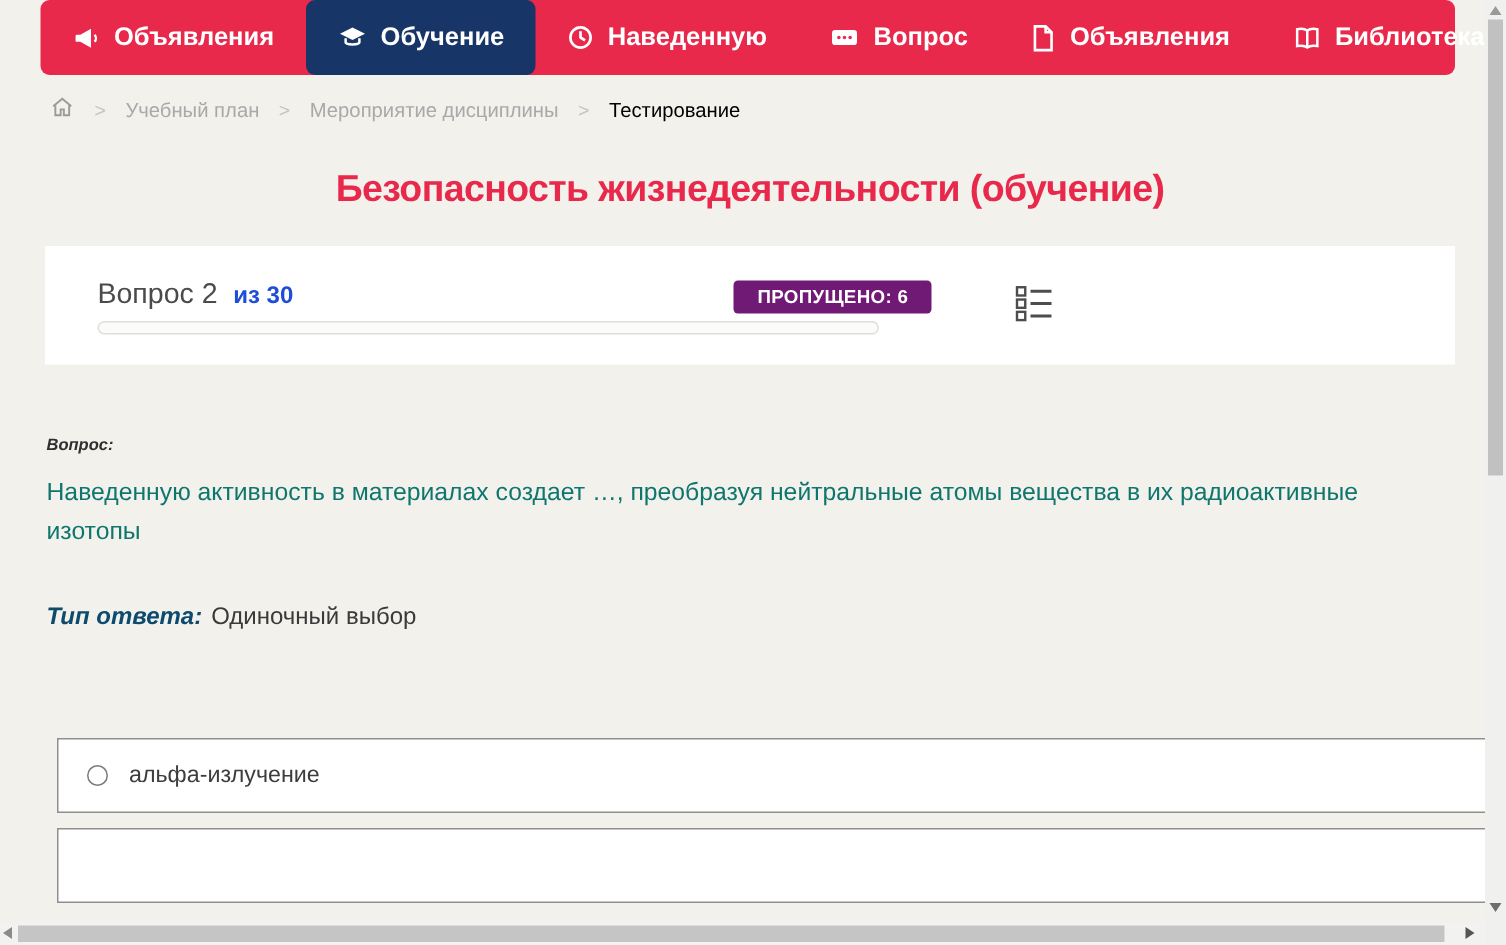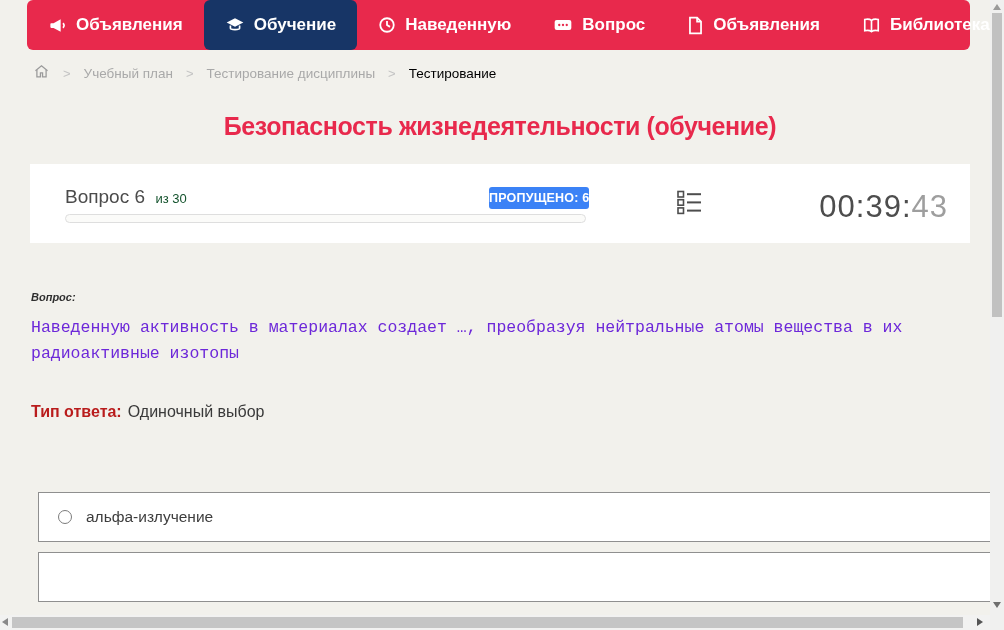--- a/index.html
+++ b/index.html
@@ -39,42 +39,42 @@
     text-align:center; font-size:25px; font-weight:bold;
     letter-spacing:-0.4px; color:#e8294c;
   }
   
   .qcard {
     position:absolute; left:30px; top:164px; width:940px; height:79px;
     background:#ffffff;
   }
   .q-num-row { position:absolute; left:35px; top:22px; }
   .q-num { font-size:19px; color:#4b4b4b; }
-  .q-of { font-size:13px; color:#14532d; margin-left:6px; }
+  .q-of { font-size:16px; color:#1d4ed8; margin-left:6px;font-weight:bold; }
   .skip-badge {
     position:absolute; left:459px; top:23px;
-    background:#3b82f6; color:#fff; font-size:12.5px; font-weight:bold;
-    padding:4px 0; border-radius:3px; letter-spacing:.2px;
+    background:#701a75; color:#fff; font-size:12.5px; font-weight:bold;
+    padding:4px 16px; border-radius:3px; letter-spacing:.2px;
   }
   .progress-track {
     position:absolute; left:35px; top:50px; width:521px; height:9px;
     background:#fbfbf9; border:1px solid #dedede; border-radius:5px;
   }
   .progress-fill { height:100%; width:0%; background:#e8294c; border-radius:5px; }
   .qlist-btn { position:absolute; left:646px; top:25px; cursor:pointer; }
   .timer {
     position:absolute; right:22px; top:25px;
     font-size:31px; font-weight:300; letter-spacing:1px; color:#4d4d4d;
   }
   .timer .sec { color:#9e9e9e; }
   
   .q-label { position:absolute; left:31px; top:291px; font-size:11px; font-weight:bold; font-style:italic; color:#2f2f2f; }
-  .q-text  { position:absolute; left:31px; top:315px; width:924px; font-size:16.5px; line-height:26px; color:#6d28d9;font-family:Liberation Mono, monospace; }
+  .q-text  { position:absolute; left:31px; top:315px; width:924px; font-size:16.5px; line-height:26px; color:#0f766e; }
   .q-type  { position:absolute; left:31px; top:403px; font-size:16px; color:#3a3a3a; }
-  .q-type b{ margin-right:6px; color:#b91c1c; }
+  .q-type b{ font-style:italic; margin-right:6px; color:#0c4a6e; }
   
   .answers { position:absolute; left:38px; top:492px; width:925px; }
   .answer {
     width:989px; height:50px; background:#fff; border:1px solid #8f8f8f;
     display:flex; align-items:center; margin-bottom:10px; cursor:pointer;
   }
   .radio {
     width:14px; height:14px; border:1px solid #7b7b7b; border-radius:50%;
     margin-left:19px; background:#fff; flex:none;
   }
@@ -158,49 +158,46 @@
 </nav>
 
 <div class="breadcrumb">
   <span><svg width="17" height="17" viewBox="0 0 24 24" fill="none" stroke="#9a9a9a" stroke-width="1.8">
         <path d="M3.5 11 L12 4 l8.5 7"></path>
         <path d="M5.5 10 v9.5 h5 v-5.5 h3 v5.5 h5 V10"></path>
       </svg></span>
   <span class="sep">&gt;</span>
   <span class="crumb">Учебный план</span>
   <span class="sep">&gt;</span>
-  <span class="crumb">Тестирование дисциплины</span>
+  <span class="crumb">Мероприятие дисциплины</span>
   <span class="sep">&gt;</span>
   <span class="crumb current">Тестирование</span>
 </div>
 
 <h1 class="page-title">Безопасность жизнедеятельности (обучение)</h1>
 
 <section class="qcard">
   <div class="q-num-row">
-    <span class="q-num">Вопрос 6</span>
+    <span class="q-num">Вопрос 2</span>
     <span class="q-of">из 30</span>
   </div>
   <span class="skip-badge">ПРОПУЩЕНО: 6</span>
   <div class="progress-track">
     <div class="progress-fill" style="width: 0%;"></div>
   </div>
   <span class="qlist-btn">
     <svg width="27" height="27" viewBox="0 0 27 27" fill="none" stroke="#4d4d4d" stroke-width="1.6">
       <rect x="2" y="2.5" width="5.5" height="5.5"></rect>
         <line x1="11" y1="5.2" x2="25" y2="5.2" stroke-width="2"></line>
       <rect x="2" y="10.7" width="5.5" height="5.5"></rect>
         <line x1="11" y1="13.4" x2="25" y2="13.4" stroke-width="2"></line>
       <rect x="2" y="18.9" width="5.5" height="5.5"></rect>
         <line x1="11" y1="21.6" x2="25" y2="21.6" stroke-width="2"></line>
     </svg>
   </span>
-  <div class="timer">
-    <span>00:39:</span><span class="sec">43</span>
-  </div>
 </section>
 
 <div class="q-label">Вопрос:</div>
 <div class="q-text">Наведенную активность в материалах создает …, преобразуя нейтральные атомы вещества в их радиоактивные изотопы</div>
 <div class="q-type">
   <b>Тип ответа:</b><span>Одиночный выбор</span>
 </div>
 
 <div class="answers">
   <div class="answer">

